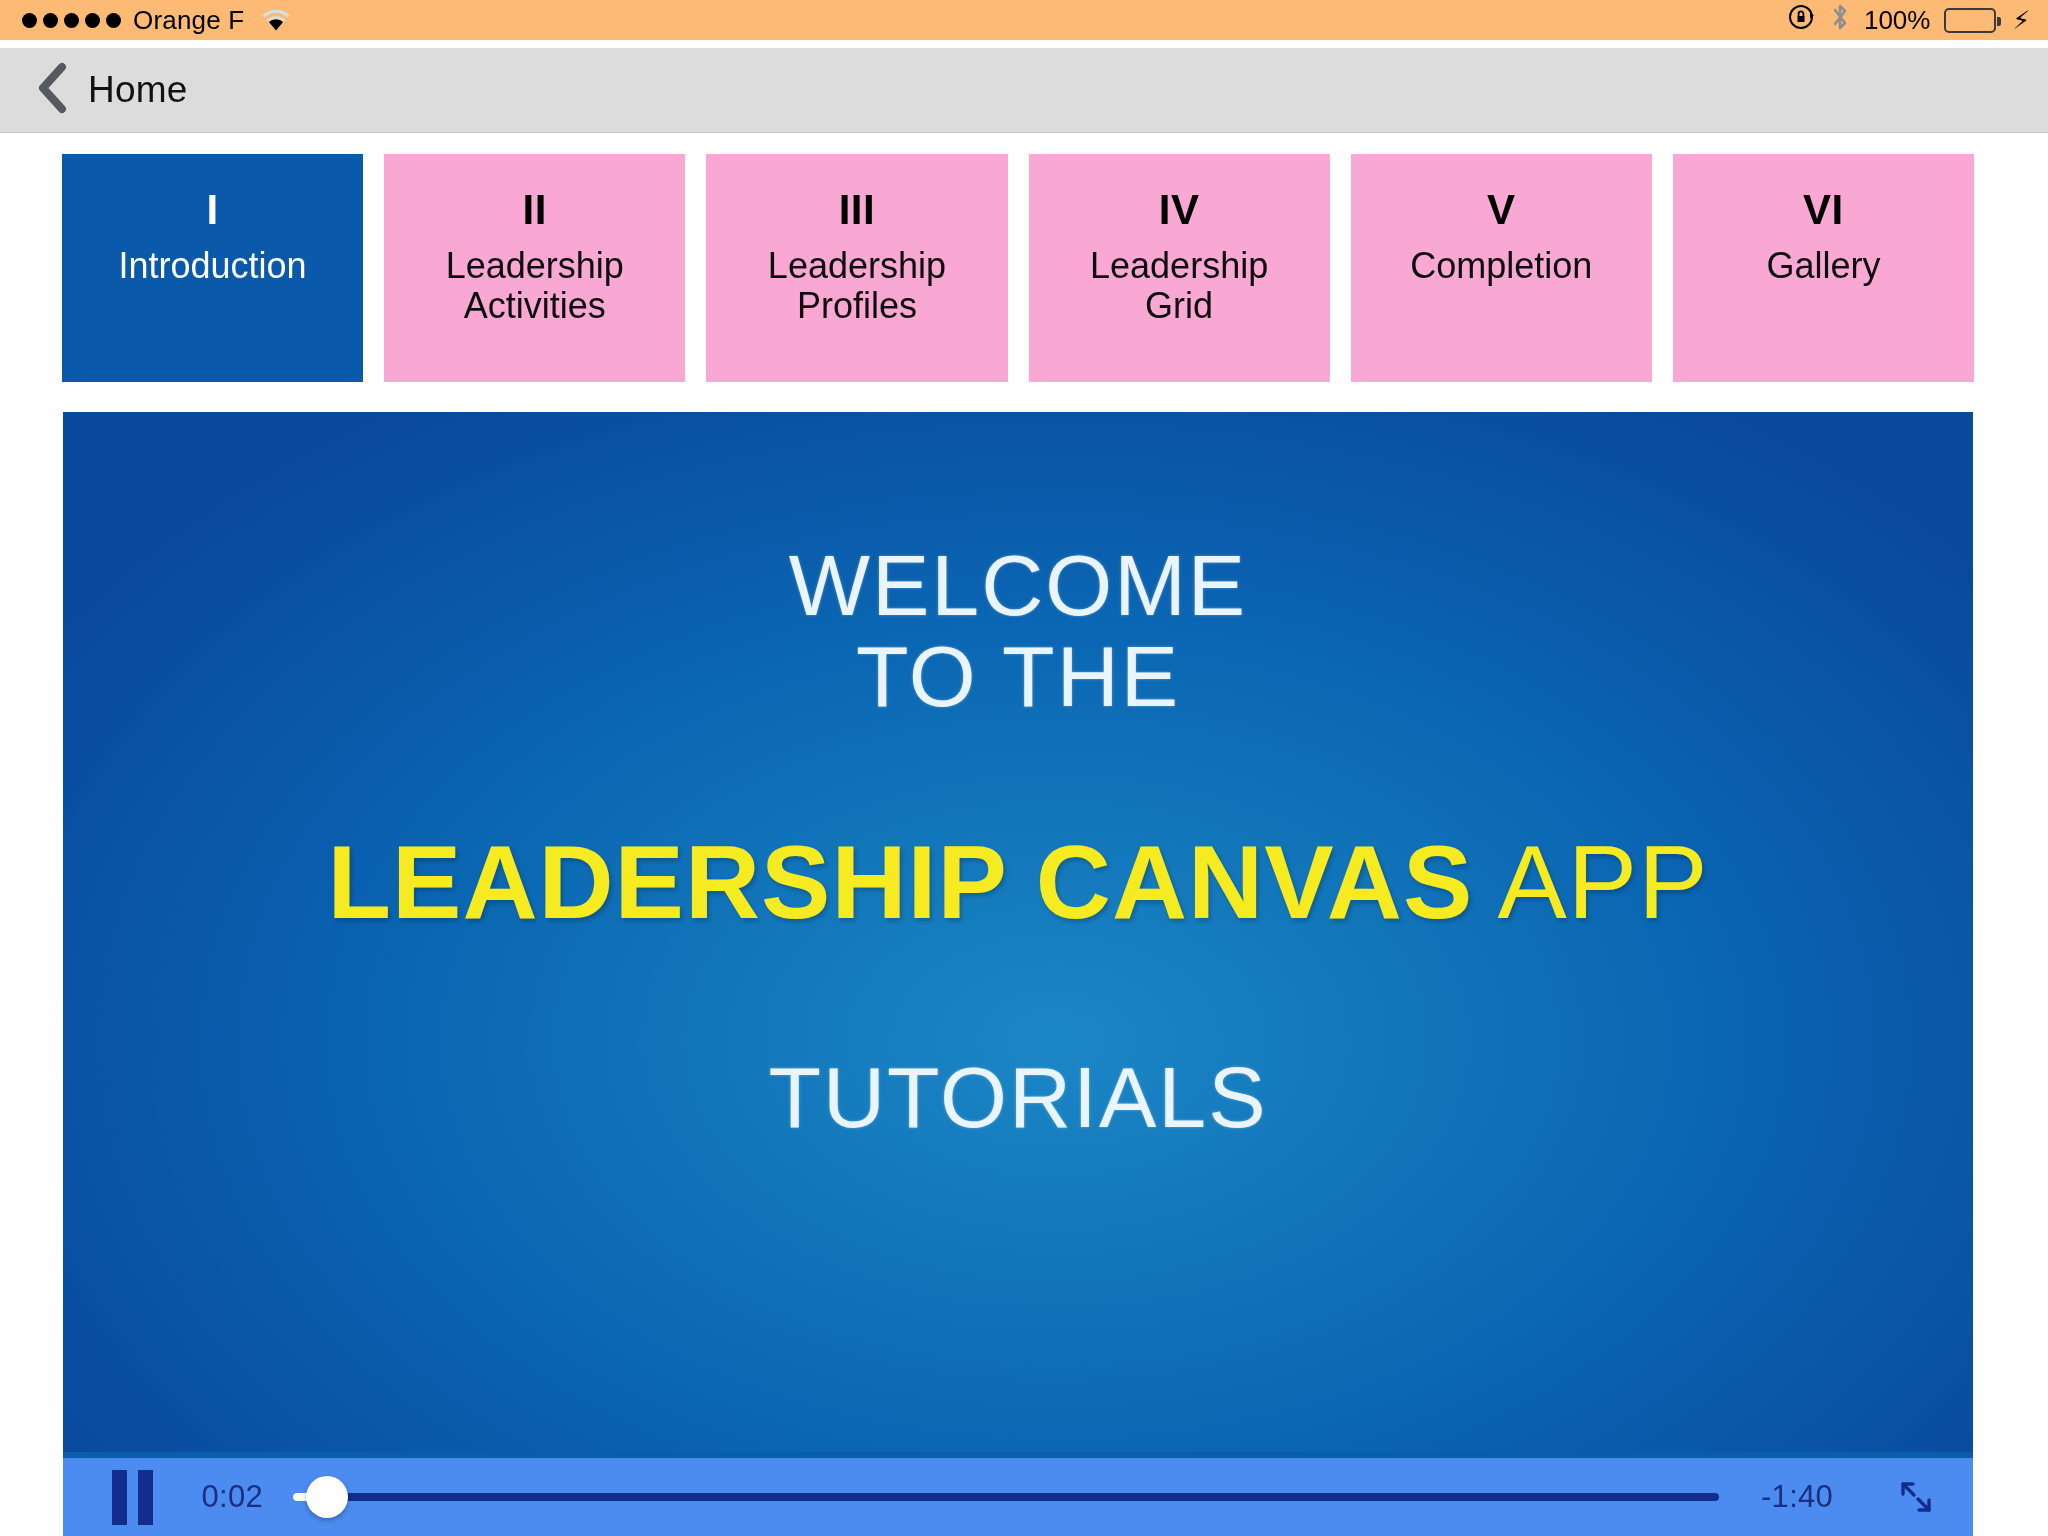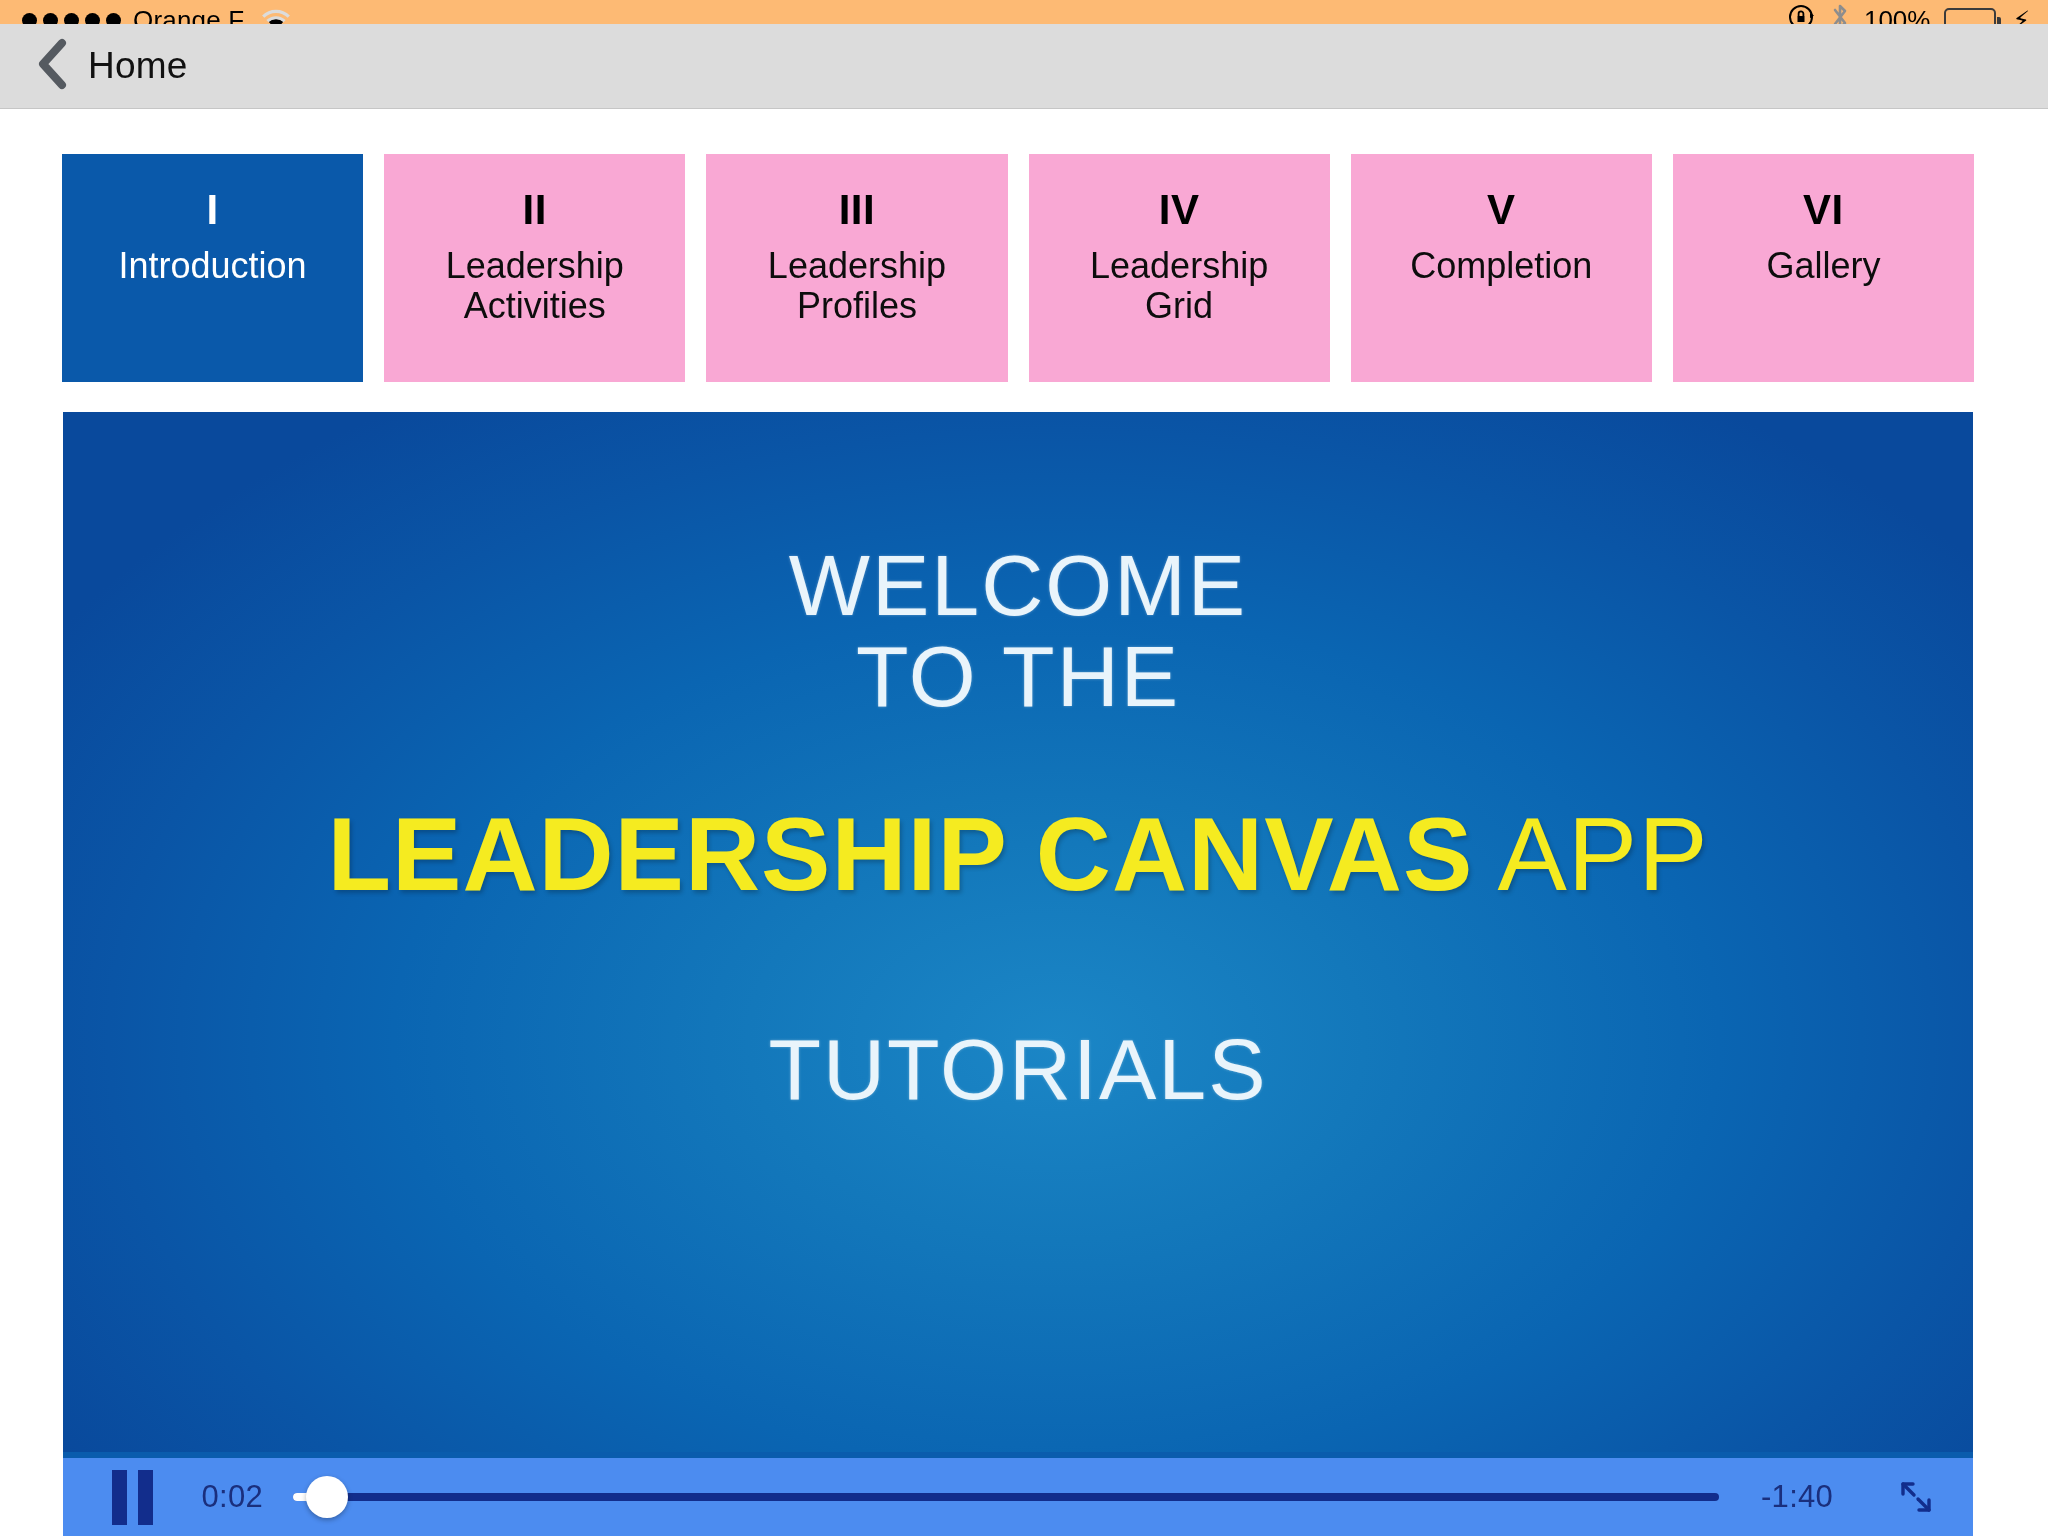--- a/index.html
+++ b/index.html
@@ -86,21 +86,21 @@
   .battery-fill {
     height: 100%;
     background: #4cd445;
     border-radius: 2px;
   }
   .bolt { font-size: 25px; color: #000; line-height: 1; margin-left: 2px; }
 
   
   .nav-bar {
     position: absolute;
-    top: 24px; left: 0;
+    top: 48px; left: 0;
     width: 2048px;
     height: 85px;
     background: #dcdcdc;
     border-bottom: 1px solid #c6c6c6;
     display: flex;
     align-items: center;
   }
   .back-button {
     display: flex;
     align-items: center;
@@ -188,21 +188,21 @@
     text-align: center;
     color: #e9f4fb;
     font-size: 86px;
     line-height: 1.06;
     letter-spacing: 2px;
     font-weight: 300;
     text-shadow: 0 0 3px rgba(255,255,255,0.35);
     white-space: pre-line;
   }
   .slide-brand {
-    margin-top: 80px;
+    margin-top: 108px;
     text-align: center;
     line-height: 1;
     white-space: nowrap;
   }
   .brand-strong {
     font-size: 104px;
     font-weight: 700;
     color: #f5eb20;
     letter-spacing: 1px;
     text-shadow: 2px 3px 4px rgba(0,0,0,0.22);

